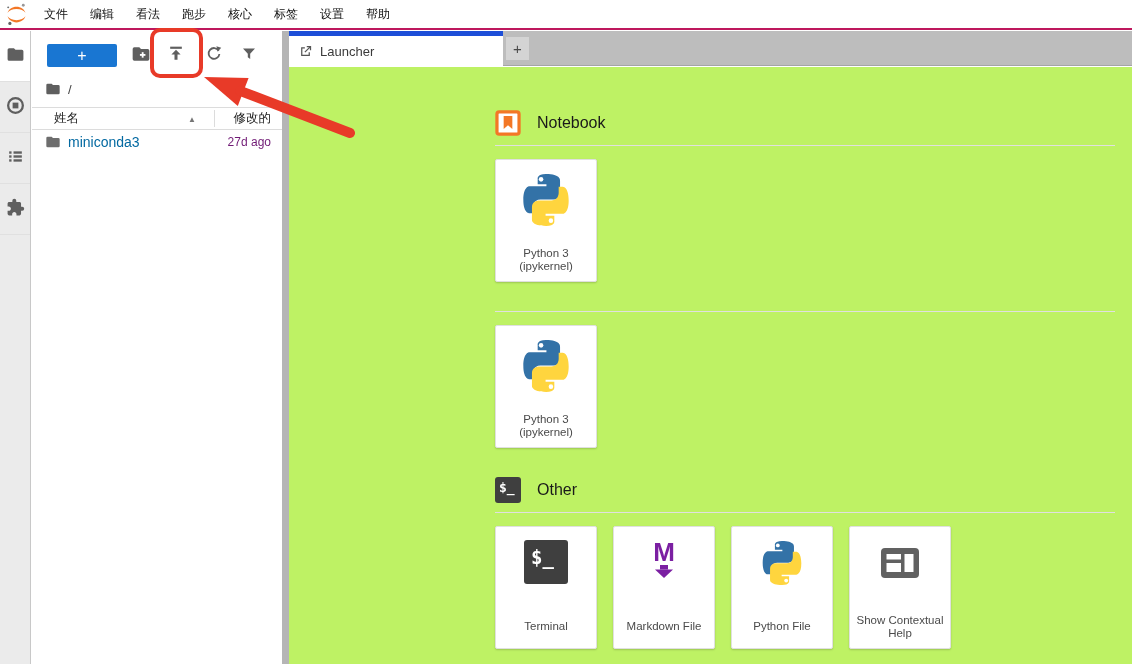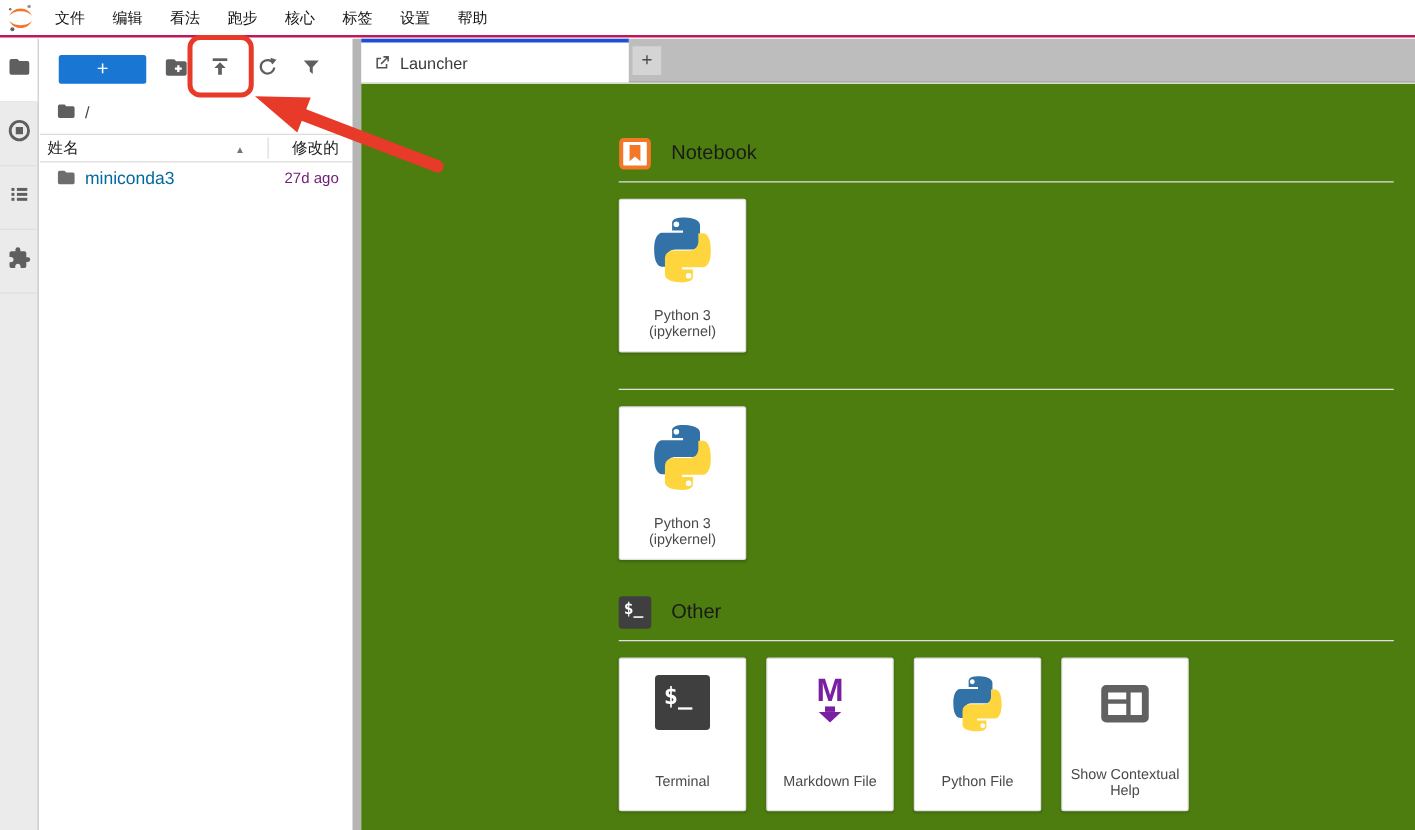--- a/index.html
+++ b/index.html
@@ -24,42 +24,42 @@
   .fb-toolbar { position:relative; height:40px; }
   .btn-new { position:absolute; left:15px; top:13px; width:70px; height:23px;
     background:#1976d2; color:#fff; border:none; border-radius:2px;
     font-size:16px; line-height:21px; text-align:center; cursor:pointer; }
   .icon-btn { position:absolute; top:12px; width:24px; height:24px; background:none; border:none;
     display:flex; align-items:center; justify-content:center; cursor:pointer; padding:0; }
   .fb-crumbs { position:relative; height:36px; display:flex; align-items:center; padding-left:13px; }
   .crumb-root { font-size:13px; color:#424242; margin-left:7px; cursor:pointer; }
   .fb-header { position:relative; height:23px; border-top:1px solid #dcdcdc; border-bottom:1px solid #dcdcdc;
     display:flex; align-items:center; font-size:12.5px; color:#212121; }
-  .col-name { padding-left:6px; font-weight:500; flex:0 0 auto; cursor:pointer; }
+  .col-name { padding-left:22px; font-weight:500; flex:0 0 auto; cursor:pointer; }
   .sort-caret { position:absolute; left:156px; font-size:8px; color:#757575; top:7px; }
   .col-div { position:absolute; left:182px; top:2px; bottom:2px; width:1px; background:#dcdcdc; }
   .col-mod { position:absolute; right:11px; font-weight:500; cursor:pointer; }
   .fb-row { position:relative; height:24px; display:flex; align-items:center; cursor:pointer; }
   .fb-row .name { font-size:14px; color:#0369a1; margin-left:7px; }
   .fb-row .mod { position:absolute; right:11px; font-size:12px; color:#701a75; }
   .row-folder { margin-left:13px; display:flex; }
 
   
   .vsep { position:absolute; top:31px; left:282px; width:7px; bottom:0; background:#b5b5b5; }
 
   
   .tabbar { position:absolute; top:31px; left:289px; right:0; height:35px;
     background:#bdbdbd; border-bottom:1px solid #a5a5a5; display:flex; }
-  .tab-active { width:214px; height:35px; background:#fff; border-top:3px solid #1d4ed8;
+  .tab-active { width:214px; height:35px; background:#fff; border-top:5px solid #1d4ed8;
     display:flex; align-items:center; gap:7px; padding-left:9px; font-size:13px; color:#3a3a3a; cursor:pointer; }
   .tab-plus { width:23px; height:23px; margin-left:3px; align-self:center; background:#d4d4d4;
     border:none; color:#4a4a4a; font-size:15px; line-height:23px; text-align:center; cursor:pointer; }
 
   
-  .content { position:absolute; top:67px; left:289px; right:0; bottom:0; background:#4d7c0f;
+  .content { position:absolute; top:67px; left:289px; right:0; bottom:0; background:#bef264;
     padding:43px 0 0 206px; overflow:hidden; }
   .section { margin-bottom:29px; }
   .sec-head { display:flex; align-items:center; gap:16px; height:26px; }
   .sec-title { font-size:16px; color:#1a1a1a; }
   .sec-div { border-top:1px solid #e0e0e0; margin-top:9px; margin-right:17px; }
   .cards { display:flex; gap:16px; margin-top:13px; }
   .card { width:102px; height:123px; background:#fff; border:1px solid #e0e0e0; border-radius:2px;
     box-shadow:0 1px 2px rgba(0,0,0,.18); display:flex; flex-direction:column; align-items:center; cursor:pointer; }
   .card-icon { margin-top:13px; display:flex; align-items:center; justify-content:center; }
   .card-label { margin-top:auto; margin-bottom:7px; min-height:28px; display:flex; flex-direction:column;

